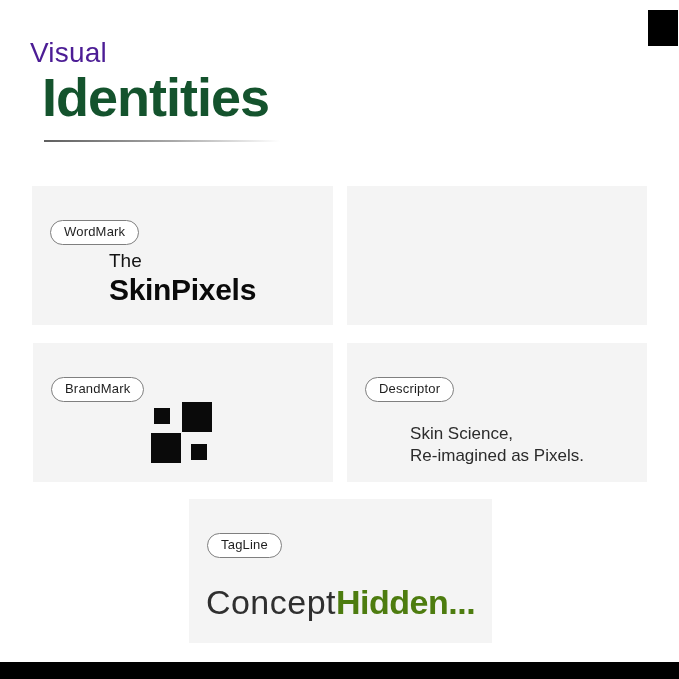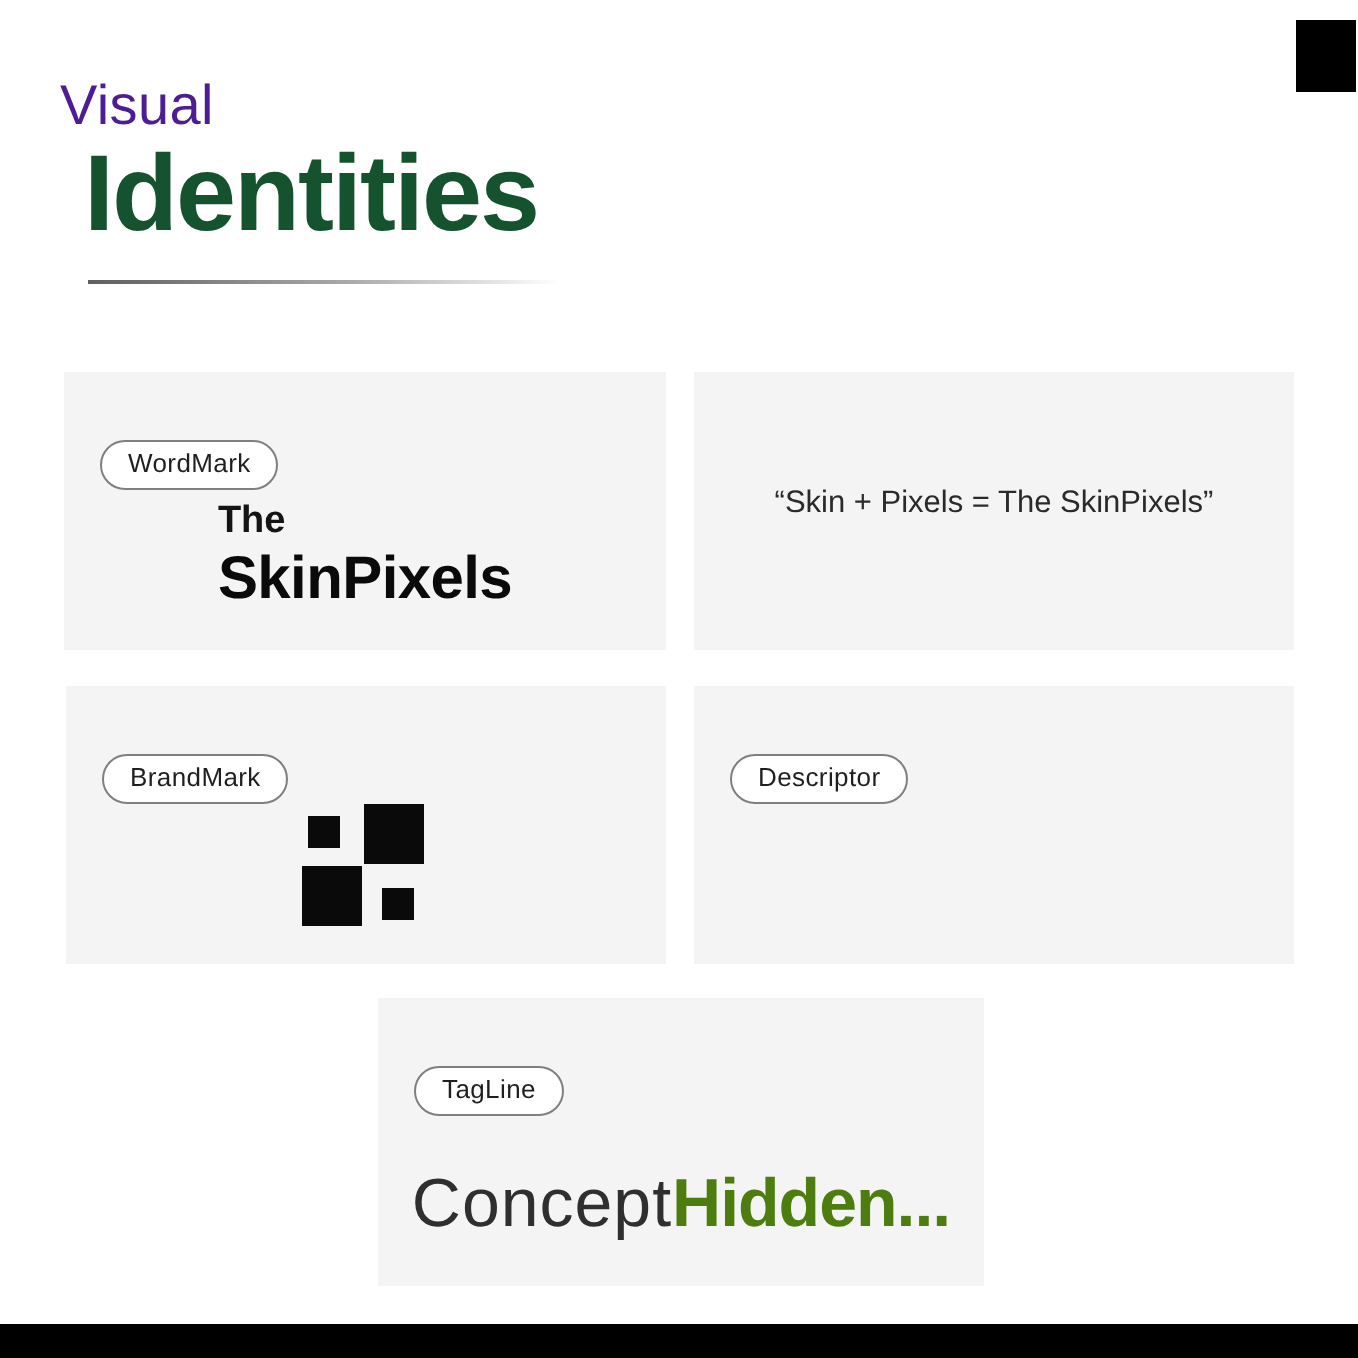--- a/index.html
+++ b/index.html
@@ -54,21 +54,21 @@
     border-radius: 14px;
     padding: 3px 13px 4px;
     font-size: 13px; color: #1f1f1f; letter-spacing: 0.2px;
     line-height: 1.2;
     margin-top: 19px;
   }
 
   
   .wm-block { position: absolute; top: 64px; left: 0; right: 0; text-align: center; }
   .wm-inner { display: inline-block; text-align: left; }
-  .wm-the   { font-size: 19px; color: #141414; line-height: 1.2; font-weight: bold; }
+  .wm-the   { font-size: 19px; color: #141414; line-height: 1.2; }
   .wm-name  { font-size: 30px; font-weight: 700; color: #0a0a0a; line-height: 1.15; letter-spacing: -0.3px; }
 
   
   .concept-block { position: absolute; top: 56px; left: 8px; right: 8px; text-align: center; }
   .concept-quote { font-size: 15.5px; color: #2a2a2a; margin-bottom: 9px; line-height: 1.25; }
   .concept-line  { font-size: 15.5px; color: #333333; line-height: 21px; }
 
   
   .bm-logo { position: absolute; left: 118px; top: 59px; width: 61px; height: 61px; }
   .pixel-square { position: absolute; background: #0a0a0a; }
@@ -100,36 +100,41 @@
   <div class="wm-block">
     <div class="wm-inner">
       <div class="wm-the">The</div>
       <div class="wm-name">SkinPixels</div>
     </div>
   </div>
 </div>
 
 <div class="card" id="card-concept">
   <div class="concept-block">
-    <div class="concept-quote">“Skin + Pixels = The SkinPixels”</div>
   </div>
 </div>
 
 <div class="card" id="card-brandmark">
   <div class="badge">BrandMark</div>
   <div class="bm-logo">
     <div class="pixel-square px-small-tl"></div>
     <div class="pixel-square px-big-tr"></div>
     <div class="pixel-square px-big-bl"></div>
     <div class="pixel-square px-small-br"></div>
   </div>
 </div>
 
 <div class="card" id="card-descriptor">
   <div class="badge">Descriptor</div>
+  <div class="desc-block">
+    <div class="desc-inner">
+      <div>Skin Science,</div>
+      <div>Re-imagined as Pixels.</div>
+    </div>
+  </div>
 </div>
 
 <div class="card" id="card-tagline">
   <div class="badge">TagLine</div>
   <div class="tl-block"><span class="tl-thin">Concept</span><span class="tl-bold">Hidden...</span></div>
 </div>
 
 <div class="bottom-bar"></div>
 
 </body></html>

